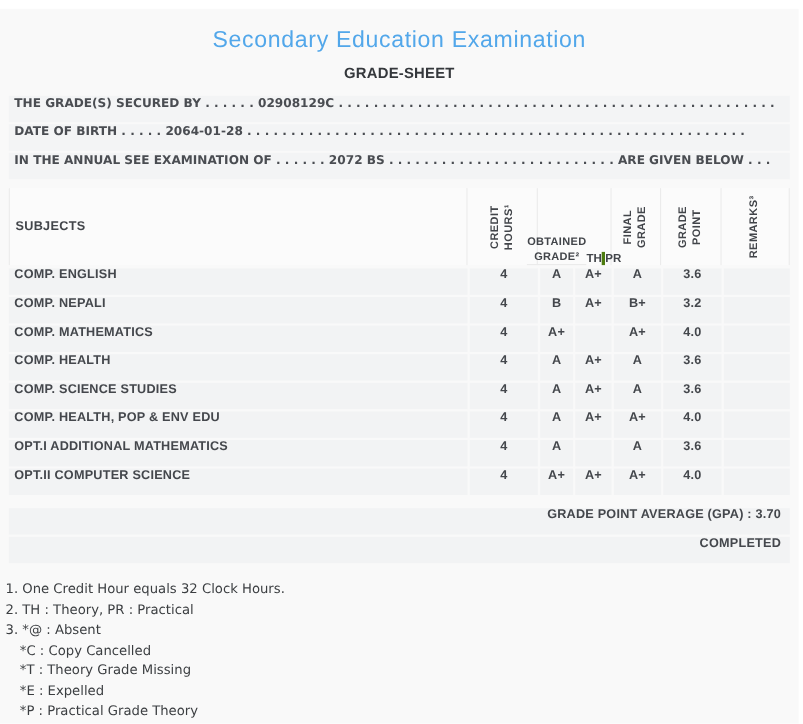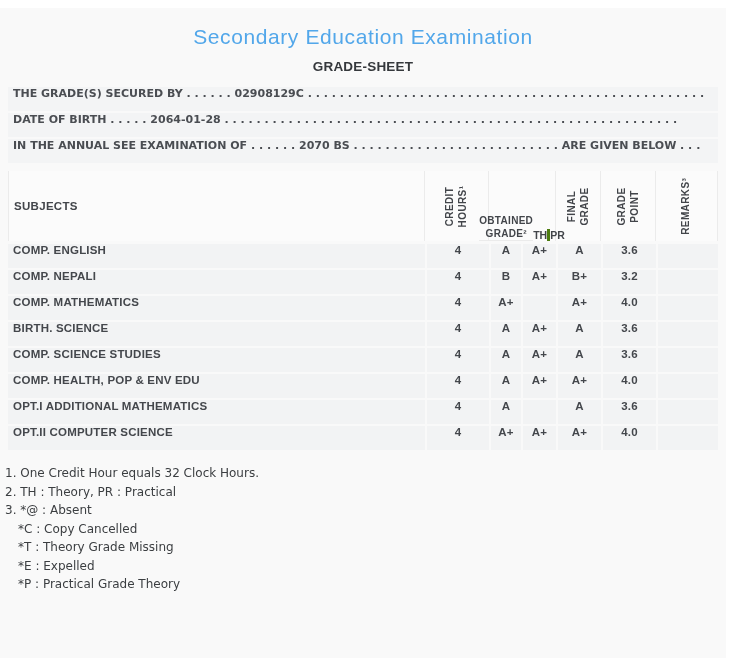--- a/index.html
+++ b/index.html
@@ -42,21 +42,21 @@
 <body>
 
 <div class="page">
 
   <div class="title">Secondary Education Examination</div>
   <div class="subtitle">GRADE-SHEET</div>
 
   <div class="info">
     <div class="info-line">THE GRADE(S) SECURED BY . . . . . . 02908129C . . . . . . . . . . . . . . . . . . . . . . . . . . . . . . . . . . . . . . . . . . . . . . . . . .</div>
     <div class="info-line">DATE OF BIRTH . . . . . 2064-01-28 . . . . . . . . . . . . . . . . . . . . . . . . . . . . . . . . . . . . . . . . . . . . . . . . . . . . . . . . .</div>
-    <div class="info-line">IN THE ANNUAL SEE EXAMINATION OF . . . . . . 2070 BS . . . . . . . . . . . . . . . . . . . . . . . . . . ARE GIVEN BELOW . . .</div>
+    <div class="info-line">IN THE ANNUAL SEE EXAMINATION OF . . . . . . 2072 BS . . . . . . . . . . . . . . . . . . . . . . . . . . ARE GIVEN BELOW . . .</div>
   </div>
 
   <div class="gtable">
     <div class="thead">
       <div class="hcell subjects">SUBJECTS</div>
       <div class="hcell">
         <span class="vtext">CREDIT
 HOURS¹</span>
       </div>
       <div class="hcell group">
@@ -102,21 +102,21 @@
       <div class="trow">
         <div class="tcell subject">COMP. MATHEMATICS</div>
         <div class="tcell">4</div>
         <div class="tcell">A+</div>
         <div class="tcell"></div>
         <div class="tcell">A+</div>
         <div class="tcell">4.0</div>
         <div class="tcell"></div>
       </div>
       <div class="trow">
-        <div class="tcell subject">BIRTH. SCIENCE</div>
+        <div class="tcell subject">COMP. HEALTH</div>
         <div class="tcell">4</div>
         <div class="tcell">A</div>
         <div class="tcell">A+</div>
         <div class="tcell">A</div>
         <div class="tcell">3.6</div>
         <div class="tcell"></div>
       </div>
       <div class="trow">
         <div class="tcell subject">COMP. SCIENCE STUDIES</div>
         <div class="tcell">4</div>
@@ -149,20 +149,24 @@
         <div class="tcell">4</div>
         <div class="tcell">A+</div>
         <div class="tcell">A+</div>
         <div class="tcell">A+</div>
         <div class="tcell">4.0</div>
         <div class="tcell"></div>
       </div>
     </div>
   </div>
 
+  <div class="summary">
+    <div class="sumline">GRADE POINT AVERAGE (GPA) : 3.70</div>
+    <div class="sumline">COMPLETED</div>
+  </div>
 
   <div class="footnotes">
     <div class="fnote">1. One Credit Hour equals 32 Clock Hours.</div>
     <div class="fnote">2. TH : Theory, PR : Practical</div>
     <div class="fnote">3. *@ : Absent</div>
     <div class="fnote indent">*C : Copy Cancelled</div>
     <div class="fnote indent">*T : Theory Grade Missing</div>
     <div class="fnote indent">*E : Expelled</div>
     <div class="fnote indent">*P : Practical Grade Theory</div>
   </div>

